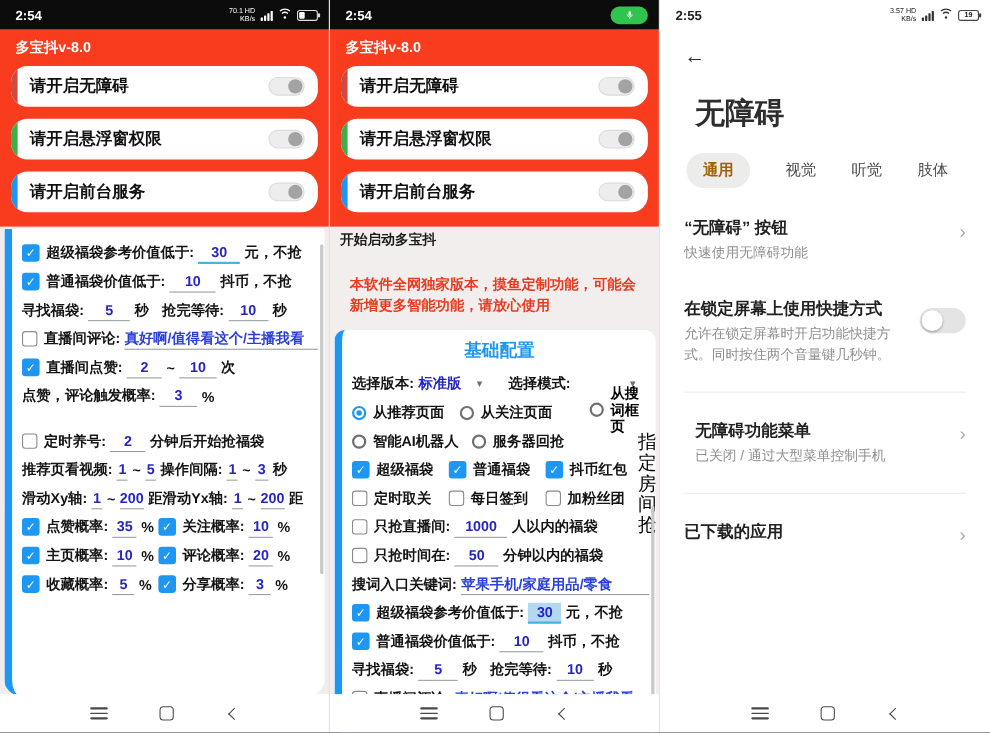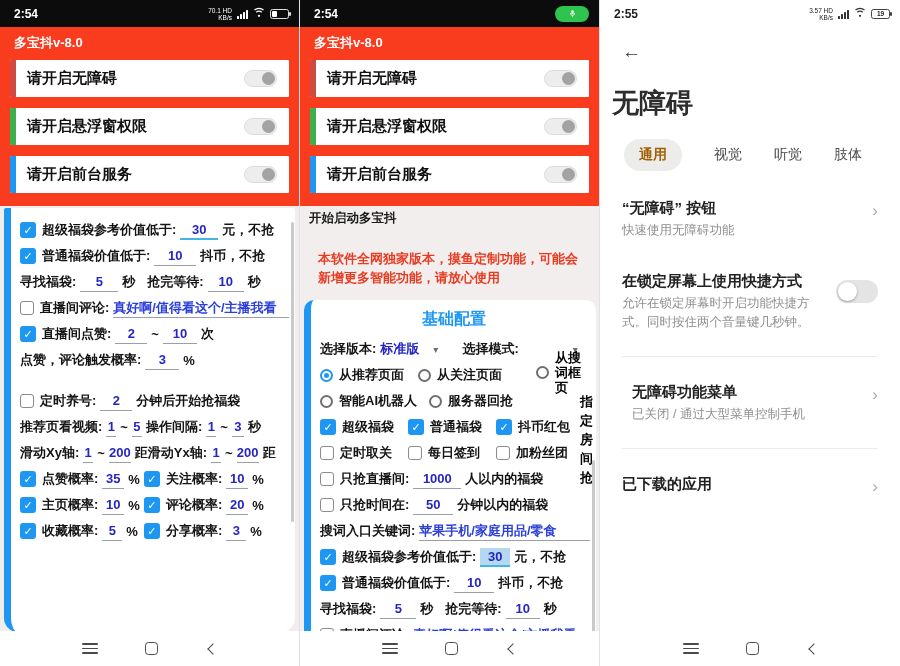--- a/index.html
+++ b/index.html
@@ -24,21 +24,21 @@
   .dark .batt{border:1px solid #ddd;color:#fff;}
   .light .batt{border:1px solid #444;color:#222;}
   .batt::after{content:'';position:absolute;right:-3px;top:2.5px;width:2px;height:4px;border-radius:1px;}
   .dark .batt::after{background:#ddd;} .light .batt::after{background:#444;}
   .dark .batt .fill{position:absolute;left:1px;top:1px;bottom:1px;width:5px;background:#fff;border-radius:1px;}
   .micpill{width:34px;height:16px;border-radius:9px;background:#2fc450;display:flex;align-items:center;justify-content:center;}
 
   
   .redhead{background:#fa3c1e;padding:4px 0 2px;}
   .app-title{color:#fff;font-size:13px;font-weight:700;padding:3px 14px 8px;}
-  .pcard{height:37px;background:#fff;border-radius:1px;margin:0 10px 11px;display:flex;align-items:center;overflow:hidden;}
+  .pcard{height:37px;background:#fff;border-radius:15px;margin:0 10px 11px;display:flex;align-items:center;overflow:hidden;}
   .stripe{width:6px;align-self:stretch;flex:0 0 6px;}
   .pcard-label{font-size:15px;font-weight:700;color:#111;padding-left:11px;}
   .tgl{width:33px;height:17px;border-radius:9px;background:#ededed;border:1px solid #dcdcdc;margin-left:auto;margin-right:12px;position:relative;flex:0 0 33px;}
   .tgl .knob{position:absolute;right:1px;top:1px;width:13px;height:13px;border-radius:50%;background:#a3a3a3;}
 
   
   .main-card{background:#fff;margin:2px 4px 0;border-left:7px solid #1e97f3;border-radius:2px 2px 14px 14px;padding:9px 4px 4px 5px;height:424px;position:relative;overflow:hidden;}
   .mid-card{background:#fff;margin:13px 3px 0 4px;border-left:7px solid #1e97f3;border-radius:10px 10px 0 0;padding:6px 4px 4px 5px;position:relative;height:380px;overflow:hidden;}
   .cfg-title{text-align:center;color:#1e97f3;font-size:16px;font-weight:700;padding:3px 0 6px;}
   .frow{display:flex;align-items:center;height:26px;font-size:13px;font-weight:700;color:#141414;white-space:nowrap;padding-left:4px;overflow:hidden;}
@@ -57,25 +57,25 @@
   .caret{color:#707070;font-size:10px;margin:0 2px;}
   .gapseg{flex:0 0 auto;display:inline-block;}
   .disclaimer{font-size:9px;font-weight:700;color:#222;white-space:nowrap;overflow:hidden;margin:14px 0 0 -2px;}
   .launch-text{font-size:12.5px;font-weight:700;color:#1a1a1a;padding:4px 9px 0;}
   .warning{color:#e83b20;font-size:13px;font-weight:700;line-height:19px;margin:22px 18px 0;}
   .scrollthumb{position:absolute;width:3px;border-radius:2px;background:#c9c9c9;}
 
   
   .side-a{position:absolute;top:50px;right:8px;width:52px;display:flex;align-items:center;font-size:13px;font-weight:700;}
   .side-a .wrapt{width:34px;word-break:break-all;line-height:15px;}
-  .side-b{position:absolute;top:92px;right:1px;width:15px;word-break:break-all;font-size:13px;font-weight:700;line-height:19px;}
+  .side-b{position:absolute;top:92px;right:1px;width:15px;word-break:break-all;font-size:17px;font-weight:400;line-height:19px;}
 
   
   .backrow{padding:14px 22px 0;font-size:19px;color:#333;font-weight:700;}
-  .big-title{font-size:27px;font-weight:700;color:#2d2d2d;padding:22px 12px 16px;}
+  .big-title{font-size:27px;font-weight:700;color:#2d2d2d;padding:22px 32px 16px;}
   .tabs{display:flex;align-items:center;gap:32px;padding:0 24px;margin-top:2px;}
   .tab{font-size:14px;color:#4a4a4a;padding:7px 0;}
   .tab.active{background:#ececea;border-radius:17px;padding:7px 15px;font-weight:700;color:#a16207;}
   .ritem{display:flex;align-items:flex-start;padding:0 22px;}
   .rleft{flex:1 1 auto;min-width:0;}
   .ri-title{font-size:15px;font-weight:700;color:#222;line-height:21px;}
   .ri-sub{font-size:12.5px;color:#8f8f8f;line-height:19px;margin-top:3px;}
   .chev{color:#ababab;font-size:17px;margin-top:4px;flex:0 0 auto;}
   .tglbig{flex:0 0 auto;width:42px;height:23px;border-radius:12px;background:#e4e4e4;position:relative;margin-top:10px;margin-left:10px;}
   .tglbig .knob{position:absolute;left:2px;top:2px;width:19px;height:19px;border-radius:50%;background:#fff;box-shadow:0 1px 2.5px rgba(0,0,0,.3);}

